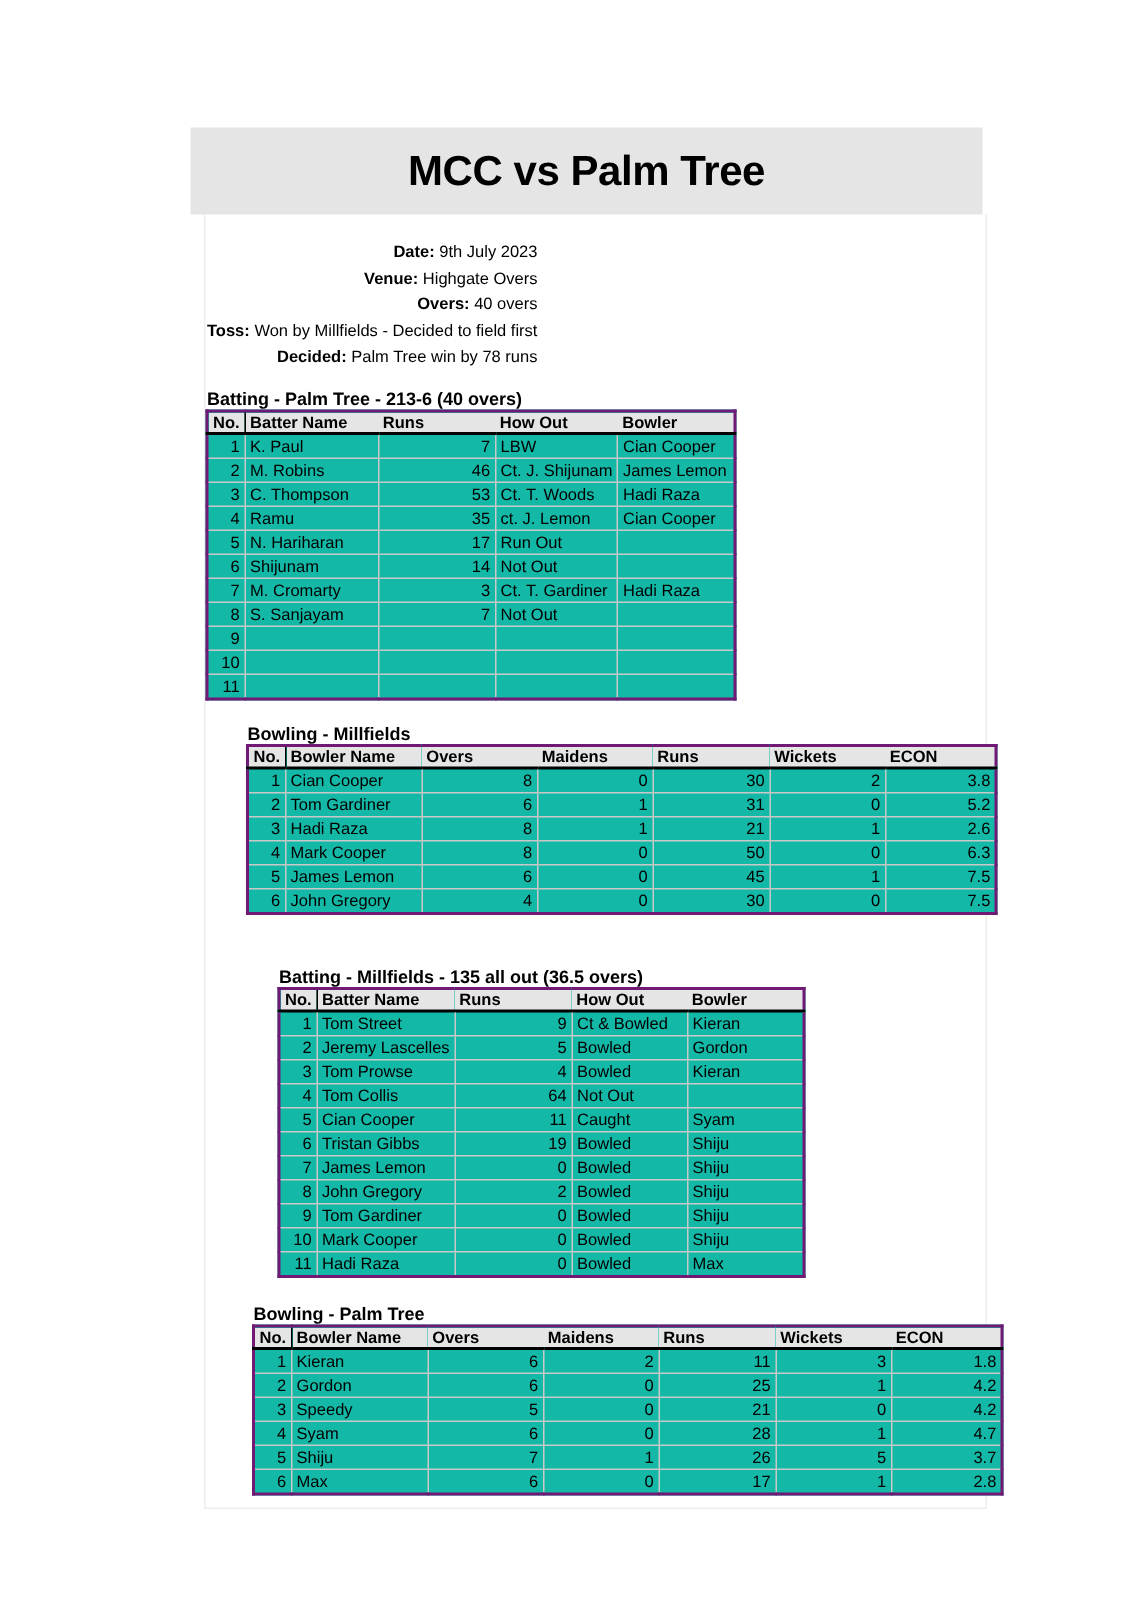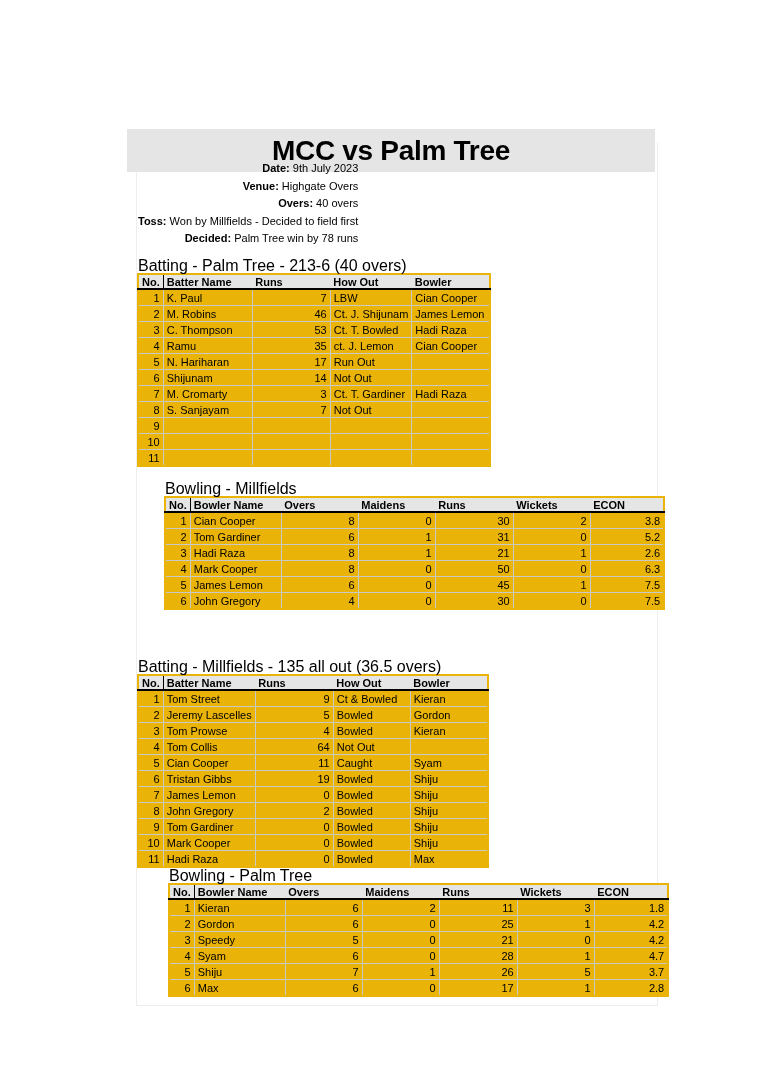--- a/index.html
+++ b/index.html
@@ -11,44 +11,44 @@
     position:relative;
     overflow:hidden;
   }
   
   .faint-frame{
     position:absolute;left:136px;top:143px;width:520px;height:862px;
     border-left:1px solid #eeeeee;border-right:1px solid #ededed;border-bottom:1px solid #ededed;
     pointer-events:none;
   }
   .title-band{
-    position:absolute;left:127px;top:85px;width:528px;height:43px;
+    position:absolute;left:127px;top:85px;width:528px;height:58px;
     background:#e5e5e5;
-    display:flex;align-items:center;justify-content:center;margin-top:44px;
+    display:flex;align-items:center;justify-content:center;
   }
   .title-band h1{
     margin:0;font-size:28px;font-weight:bold;letter-spacing:-0.3px;
   }
   .match-info{
     position:absolute;left:138px;top:160px;
     font-size:11px;line-height:17.5px;text-align:right;
   }
   .match-info .lbl{font-weight:bold;}
   .section{position:absolute;left:137px;}
   .section.s0{top:259px;}
   .section.s1{top:482px;padding-left:27px;}
-  .section.s2{top:660px;}
+  .section.s2{top:644px;margin-left:48px;}
   .section.s3{top:869px;padding-left:31px;}
   .section h2{
-    margin:0 0 0 1px;font-size:16px;font-weight:normal;line-height:14px;white-space:nowrap;
+    margin:0 0 0 1px;font-size:12px;font-weight:bold;line-height:14px;white-space:nowrap;
   }
   table{
     border-collapse:collapse;table-layout:fixed;
-    border:2px solid #eab308;
-    background:#eab308;
+    border:2px solid #701a75;
+    background:#14b8a6;
   }
   th{
     background:#e5e5e5;
     font-size:11px;font-weight:bold;text-align:left;
     height:13px;padding:0 3px;
     border-bottom:2px solid #000;
     overflow:hidden;white-space:nowrap;
   }
   th:first-child{border-right:1px solid #000;}
   td{
@@ -111,21 +111,21 @@
           <td class="num">2</td>
           <td class="txt">M. Robins</td>
           <td class="num">46</td>
           <td class="txt">Ct. J. Shijunam</td>
           <td class="txt">James Lemon</td>
         </tr>
         <tr>
           <td class="num">3</td>
           <td class="txt">C. Thompson</td>
           <td class="num">53</td>
-          <td class="txt">Ct. T. Bowled</td>
+          <td class="txt">Ct. T. Woods</td>
           <td class="txt">Hadi Raza</td>
         </tr>
         <tr>
           <td class="num">4</td>
           <td class="txt">Ramu</td>
           <td class="num">35</td>
           <td class="txt">ct. J. Lemon</td>
           <td class="txt">Cian Cooper</td>
         </tr>
         <tr>

